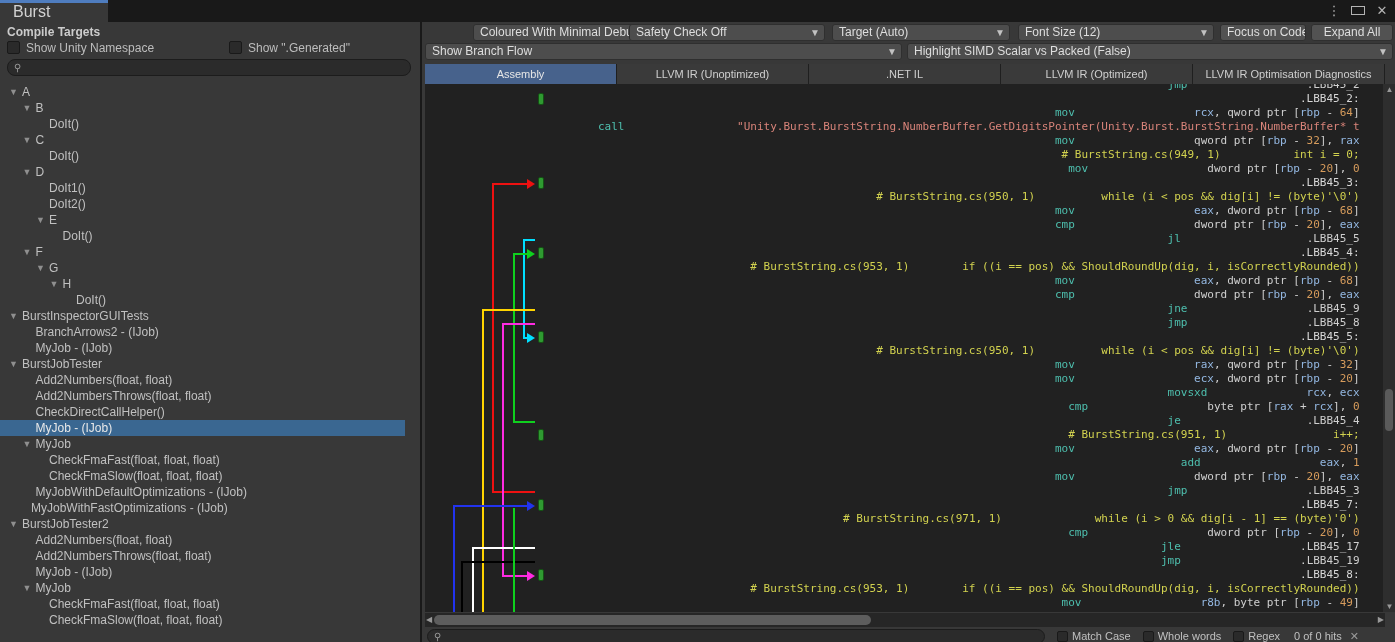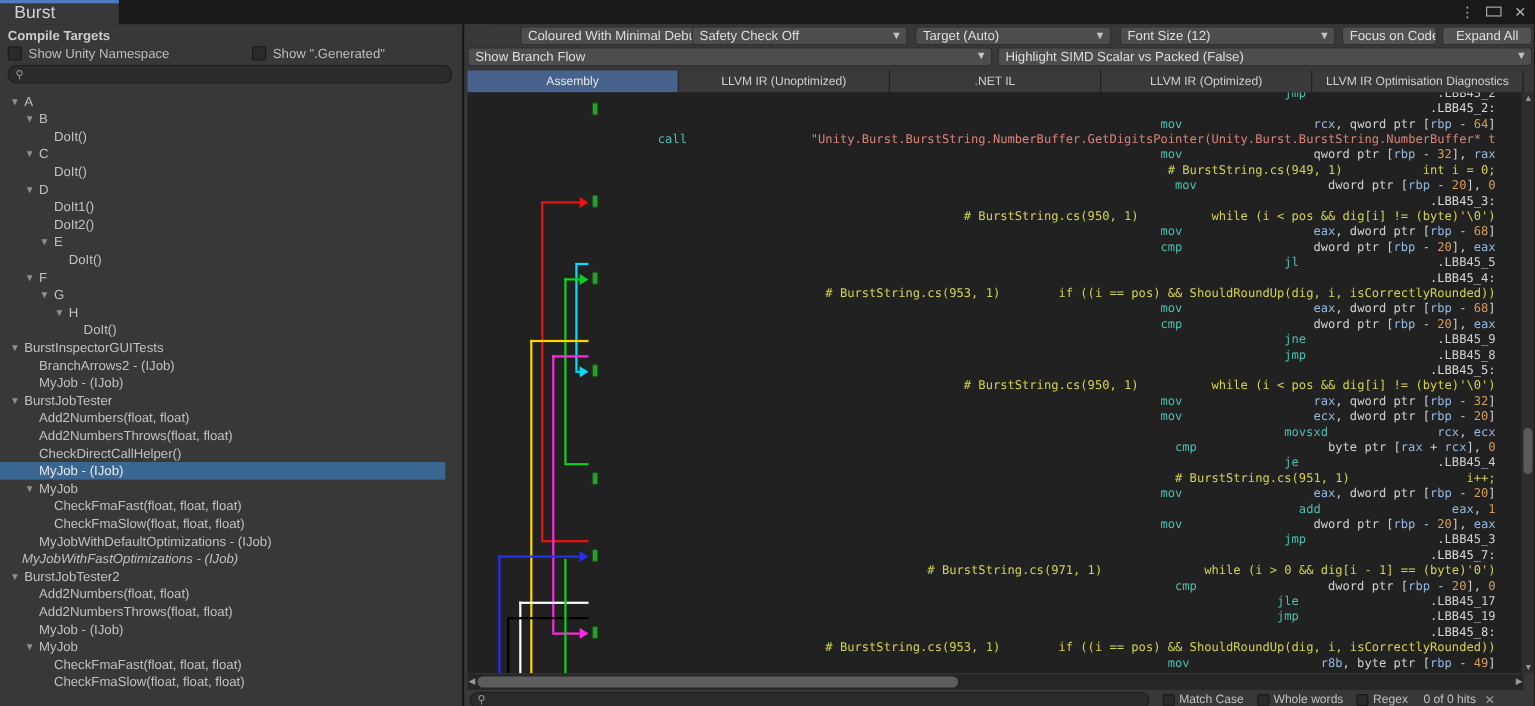--- a/index.html
+++ b/index.html
@@ -15,21 +15,21 @@
     position:absolute; left:0; top:0; width:108px; height:22px; background:#383838;
     border-top:3px solid #4f7dbf; color:#d2d2d2; font-size:16px; line-height:18px;
     padding-left:13px;
   }
   .win-icons { position:absolute; right:6px; top:3px; display:flex; gap:10px; color:#b4b4b4; font-size:13px; }
   .win-icons .wi { width:14px; text-align:center; cursor:default; }
   .wi-max { position:relative; top:3px; width:11px; height:9px; border:1.5px solid #b4b4b4; }
   
   .left-panel { position:absolute; left:0; top:22px; width:444px; height:620px; background:#383838; }
   .panel-title { position:absolute; left:7px; top:3px; font-size:12px; font-weight:bold; color:#cccccc; }
-  .toggle { position:absolute; top:19px; height:15px; display:flex; align-items:center; gap:6px; }
+  .toggle { position:absolute; top:19px; height:15px; display:flex; gap:6px; }
   .cb { width:13px; height:13px; background:#2a2a2a; border:1px solid #191919; border-radius:2px; display:inline-block; }
   .toggle .lbl { font-size:12px; color:#bdbdbd; }
   .searchbox {
     position:absolute; left:7px; top:37px; width:404px; height:17px;
     background:#2b2b2b; border:1px solid #1c1c1c; border-radius:8px;
     display:flex; align-items:center; padding-left:6px;
   }
   .mag { font-size:10px; color:#9a9a9a; transform:scaleX(-1); display:inline-block; }
   .tree { position:absolute; left:0; top:62px; width:405px; height:558px; overflow:hidden; }
   .trow { height:16px; line-height:16px; font-size:12px; color:#c0c0c0; white-space:nowrap; display:flex; align-items:center; }
@@ -211,21 +211,21 @@
           <span>CheckFmaFast(float, float, float)</span>
         </div>
         <div class="trow" style="padding-left: 36px;">
           <span class="tri"></span>
           <span>CheckFmaSlow(float, float, float)</span>
         </div>
         <div class="trow" style="padding-left: 22.5px;">
           <span class="tri"></span>
           <span>MyJobWithDefaultOptimizations - (IJob)</span>
         </div>
-        <div class="trow" style="padding-left: 7px; font-style: italic;">
+        <div class="trow" style="padding-left: 18px;">
           <span class="tri"></span>
           <span>MyJobWithFastOptimizations - (IJob)</span>
         </div>
         <div class="trow" style="padding-left: 9px;">
           <span class="tri">▼</span>
           <span>BurstJobTester2</span>
         </div>
         <div class="trow" style="padding-left: 22.5px;">
           <span class="tri"></span>
           <span>Add2Numbers(float, float)</span>

